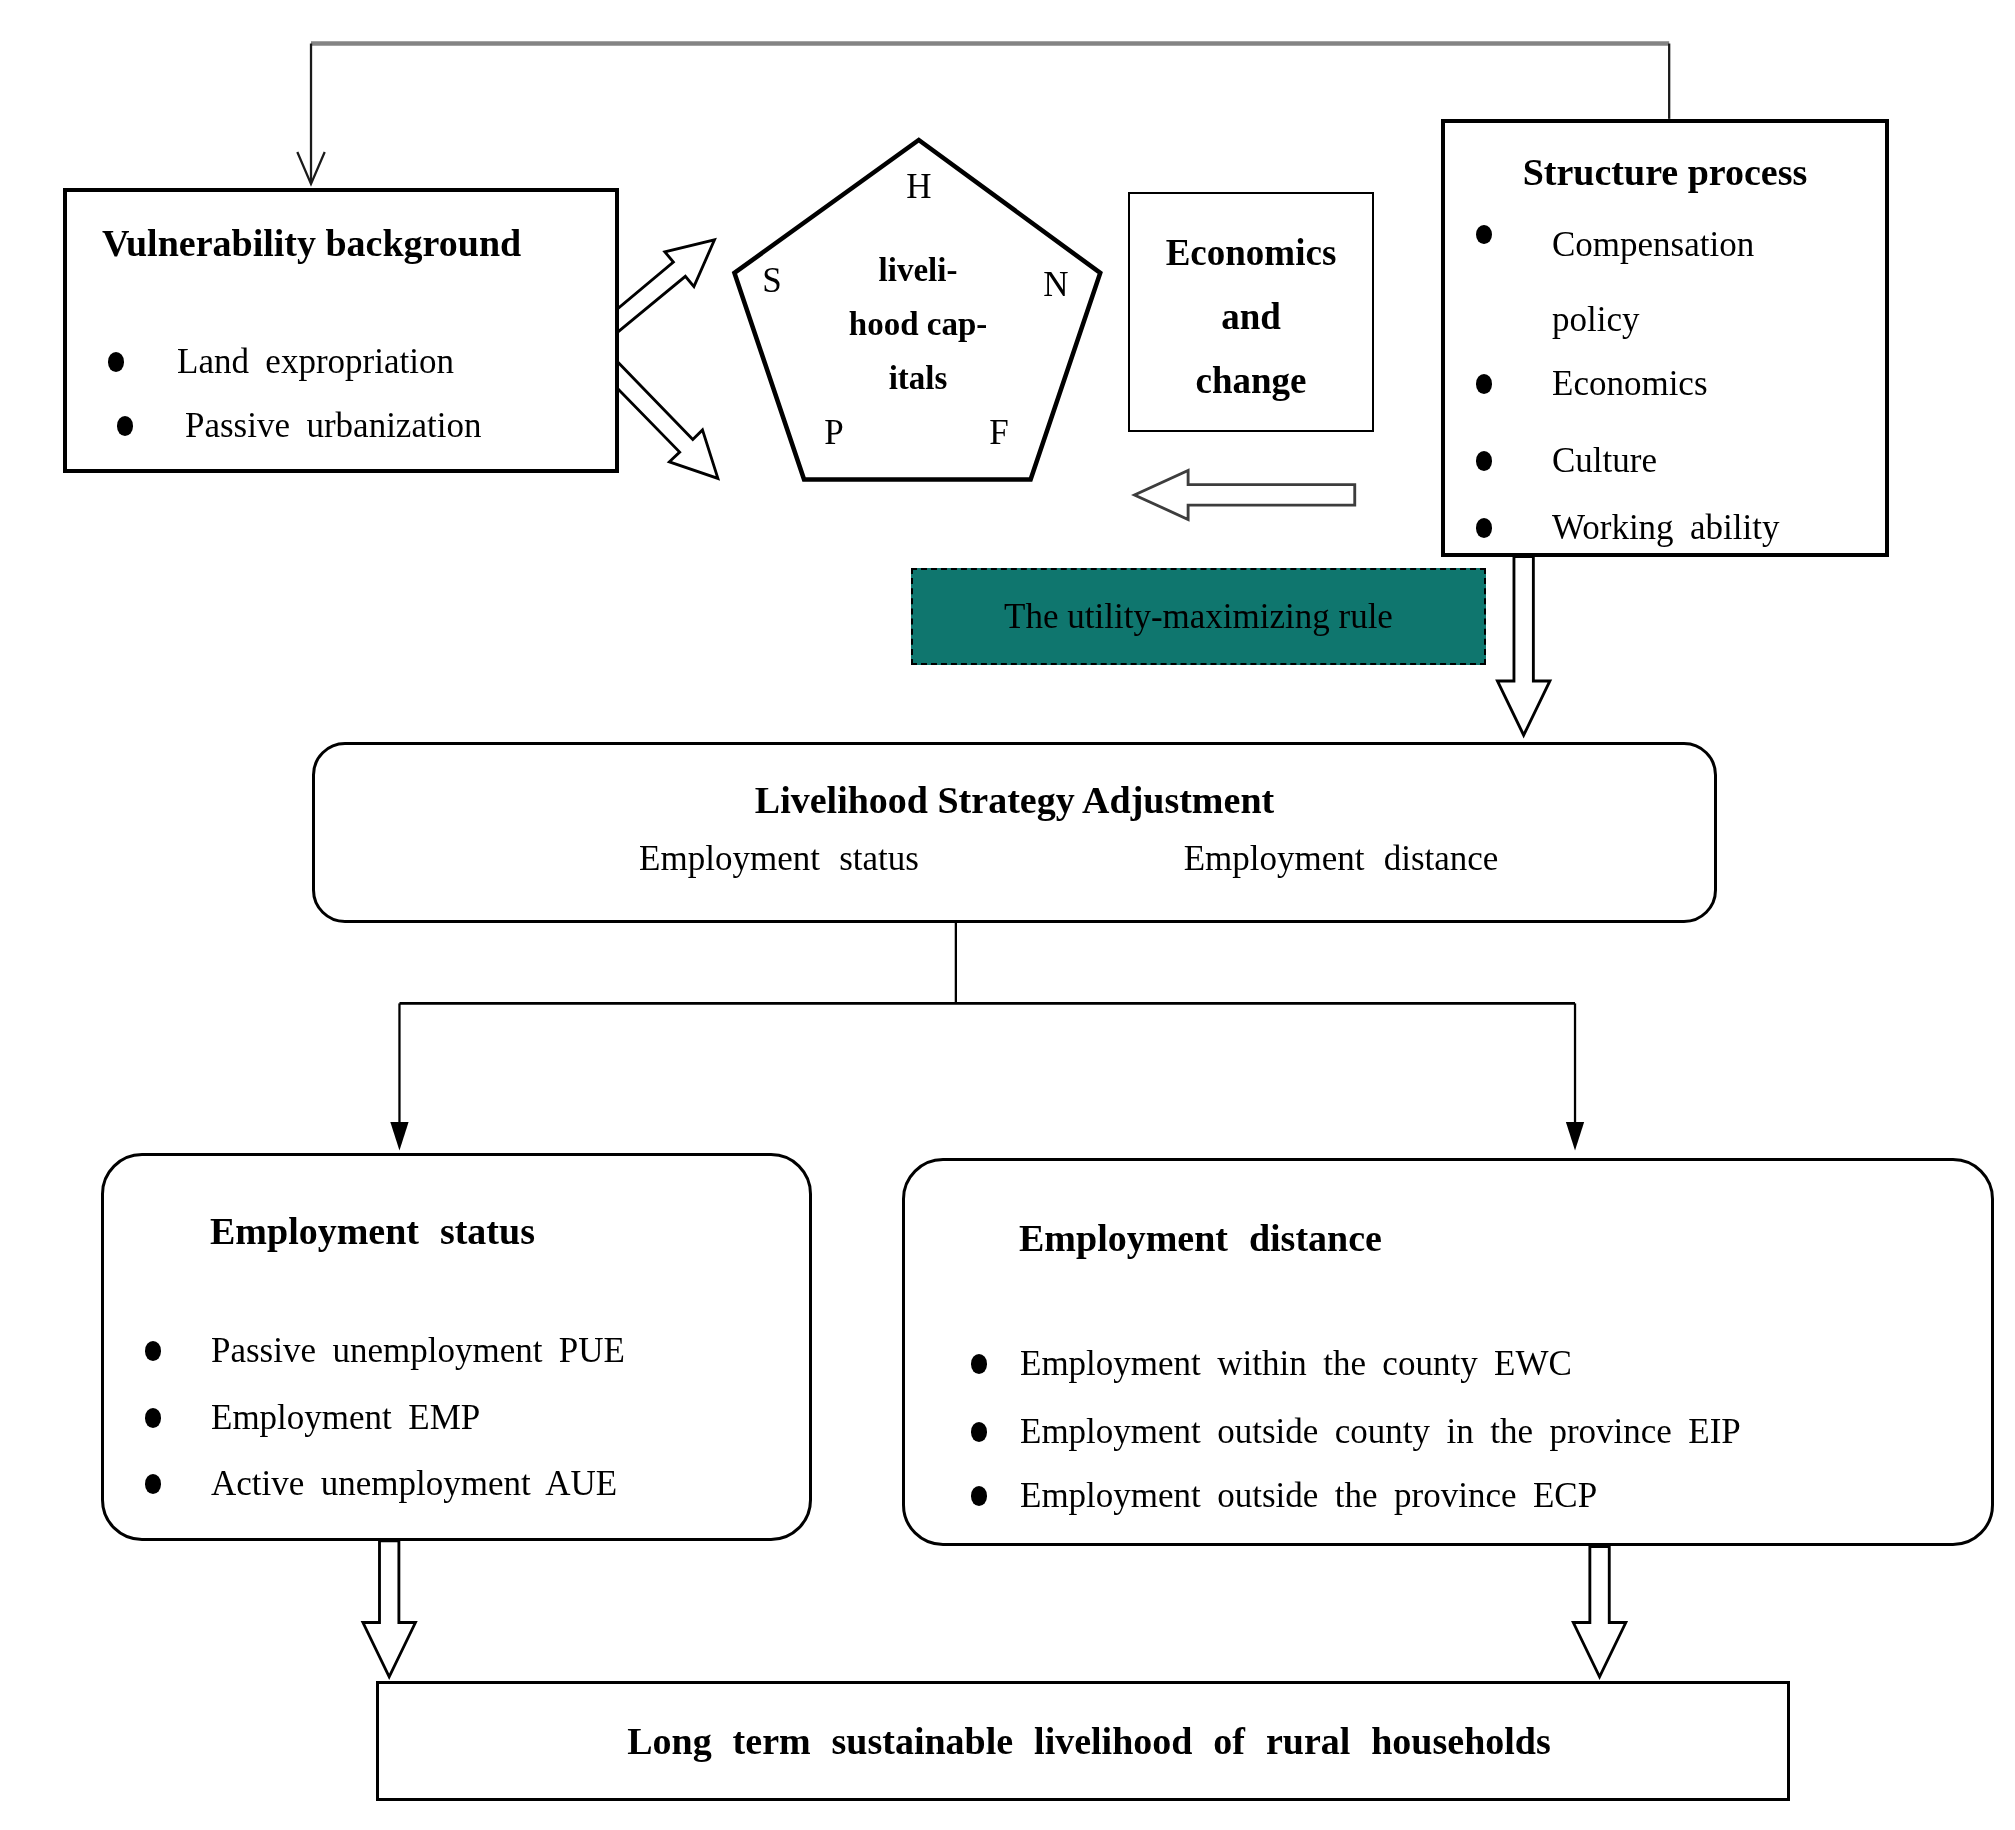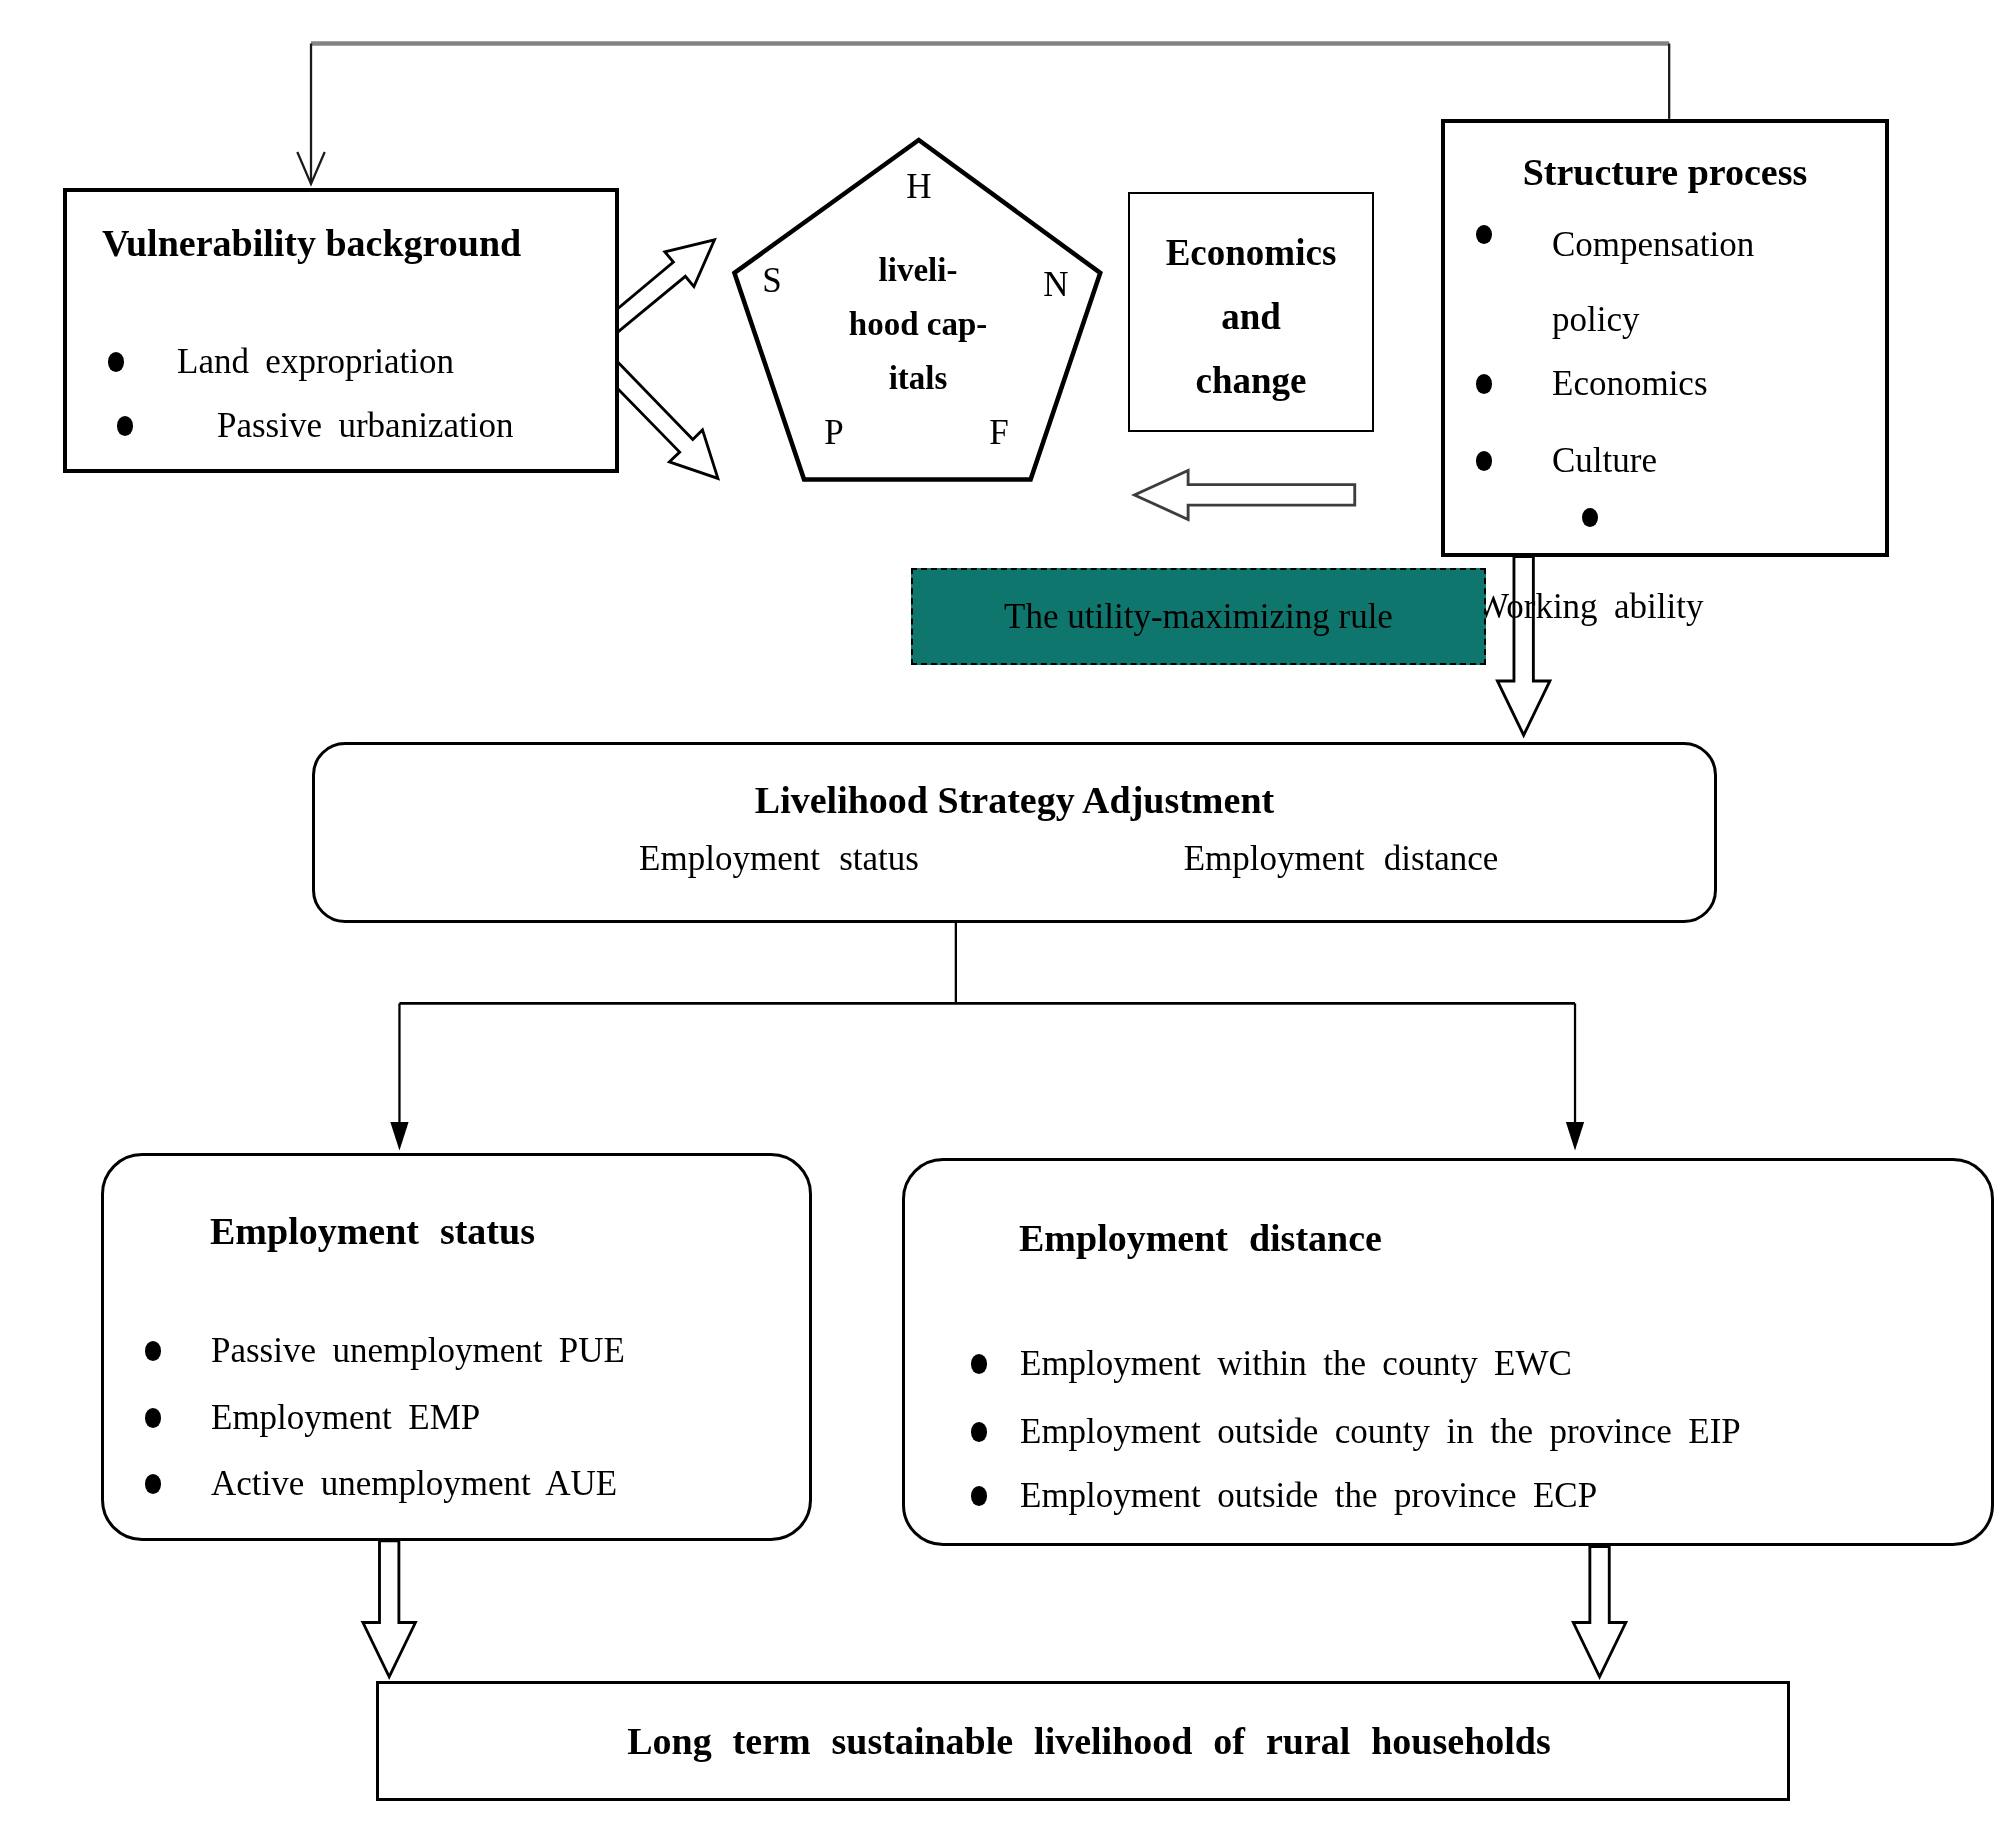--- a/index.html
+++ b/index.html
@@ -59,21 +59,21 @@
     <path d="M665,2700 L665,2843 L636,2843 L682,2938 L728,2843 L699,2843 L699,2700 Z" fill="#ffffff" stroke="#000000" stroke-width="5"></path>
     <path d="M2786,2710 L2786,2843 L2757,2843 L2803,2938 L2849,2843 L2820,2843 L2820,2710 Z" fill="#ffffff" stroke="#000000" stroke-width="5"></path>
   </svg>
 
   <div class="box" style="left:35px; top:188px; width:556px; height:285px;margin-left:28px;">
     <span class="abs ttl" style="left:35px; top:28.5px;">Vulnerability background</span>
     <div class="bullet" style="left:41px; top:150px; height:40px; gap:53px;">
       <span class="dot"></span>
       <span class="txt">Land expropriation</span>
     </div>
-    <div class="bullet" style="left:50px; top:214px; height:40px; gap:84px;justify-content:flex-end;">
+    <div class="bullet" style="left:50px; top:214px; height:40px; gap:52px;justify-content:flex-end;">
       <span class="dot"></span>
       <span class="txt">Passive urbanization</span>
     </div>
   </div>
 
   <span class="abs pent-letter cen" style="left:919px; top:187px;">H</span>
   <span class="abs pent-letter cen" style="left:772px; top:281px;">S</span>
   <span class="abs pent-letter cen" style="left:1056px; top:285px;">N</span>
   <span class="abs pent-letter cen" style="left:834px; top:433px;">P</span>
   <span class="abs pent-letter cen" style="left:999px; top:433px;">F</span>
@@ -96,21 +96,21 @@
       <span class="txt wrapli" style="width:245px;">Compensation policy</span>
     </div>
     <div class="bullet" style="left:31px; top:241px; height:40px; gap:60px;">
       <span class="dot"></span>
       <span class="txt">Economics</span>
     </div>
     <div class="bullet" style="left:31px; top:318px; height:40px; gap:60px;">
       <span class="dot"></span>
       <span class="txt">Culture</span>
     </div>
-    <div class="bullet" style="left:31px; top:385px; height:40px; gap:60px;flex-direction:column;">
+    <div class="bullet" style="left:31px; top:385px; height:40px; gap:60px;">
       <span class="dot"></span>
       <span class="txt">Working ability</span>
     </div>
   </div>
 
   <div class="abs dotted flexmid" style="left:911px; top:568px; width:575px; height:97px; box-sizing:border-box; background:#0f766e;">
     <span class="txt">The utility-maximizing rule</span>
   </div>
 
   <div class="box rounded" style="left:312px; top:742px; width:1405px; height:181px; border-radius:33px;">

